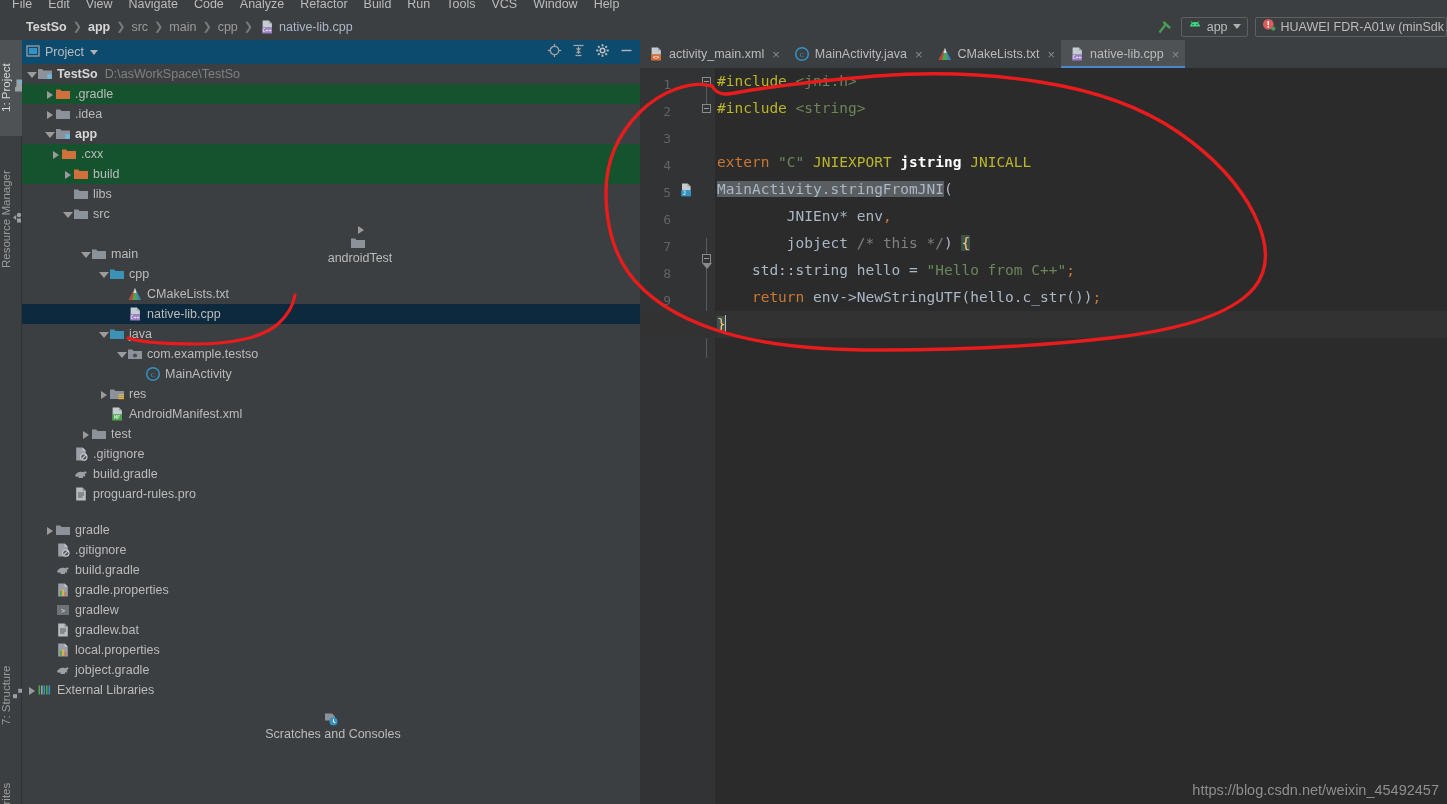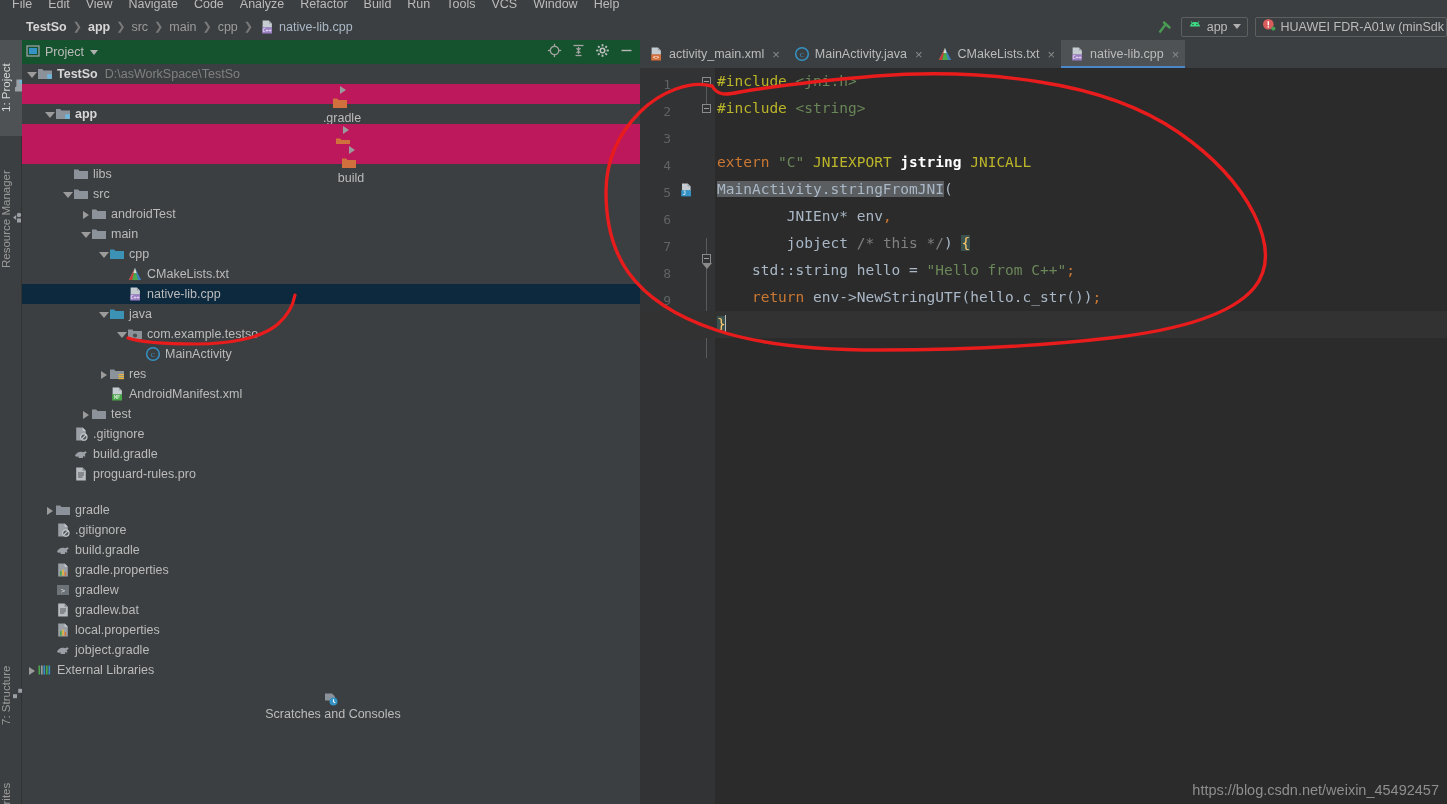--- a/index.html
+++ b/index.html
@@ -73,39 +73,39 @@
   .vtab.active { background: #4e5254; color: #d6d6d6; }
   .vtab .lbl { writing-mode: vertical-rl; }
 
   
   .panel {
     position: absolute; left: 22px; top: 40px; width: 618px; height: 764px;
     background: #3c3f41;
   }
   .panel-head {
     height: 24px; display: flex; align-items: center;
-    padding: 0 6px 0 4px; background: #14532d;
+    padding: 0 6px 0 4px; background: #0c4a6e;
   }
   .panel-title { font-size: 12.5px; color: #bbbbbb; margin-left: 5px; }
   .panel-caret {
     margin-left: 6px; width: 0; height: 0;
     border-left: 4px solid transparent; border-right: 4px solid transparent;
     border-top: 5px solid #b0b0b0;
   }
   .panel-actions { margin-left: auto; display: flex; align-items: center; gap: 9px; }
   .tree {
     position: absolute; left: 0; top: 24px; width: 618px; height: 740px;
     background: #3c3f41; overflow: hidden;
   }
   .row {
     position: relative; display: flex; align-items: center;
     height: 20px; width: 618px; white-space: nowrap;
     font-size: 12.5px; color: #bbbbbb;
   }
-  .row.excl { background: #be185d; flex-direction: column; }
+  .row.excl { background: #14532d; }
   .row.sel  { background: #0d293e; }
   .arrow {
     width: 11px; height: 11px; position: relative; flex: 0 0 11px;
   }
   .arrow.closed::after {
     content: ""; position: absolute; left: 3px; top: 2px;
     width: 0; height: 0; border-top: 4px solid transparent;
     border-bottom: 4px solid transparent; border-left: 6px solid #9b9b9b;
   }
   .arrow.open::after {
@@ -399,20 +399,27 @@
           <span class="pathdim">D:\asWorkSpace\TestSo</span>
         </div>
         <div class="row excl" style="padding-left: 22px;">
           <span class="arrow closed"></span>
           <span class="ic"><svg width="16" height="16" viewBox="0 0 16 16">
               <path d="M1 3.5h4.2l1.3 1.6H15v8H1z" fill="#d0703c"></path>
             </svg></span>
           <span class="nm">.gradle</span>
         </div>
         <div class="row" style="padding-left: 22px;">
+          <span class="arrow closed"></span>
+          <span class="ic"><svg width="16" height="16" viewBox="0 0 16 16">
+              <path d="M1 3.5h4.2l1.3 1.6H15v8H1z" fill="#8b9299"></path>
+            </svg></span>
+          <span class="nm">.idea</span>
+        </div>
+        <div class="row" style="padding-left: 22px;">
           <span class="arrow open"></span>
           <span class="ic"><svg width="16" height="16" viewBox="0 0 16 16">
               <path d="M1 3h4.2l1.3 1.6H15v8.4H1z" fill="#8b9299"></path>
                 <rect x="10.2" y="8.2" width="4.6" height="4.6" fill="#6fb6de"></rect>
             </svg></span>
           <span class="nm bold">app</span>
         </div>
         <div class="row excl" style="padding-left: 28px;">
           <span class="arrow closed"></span>
           <span class="ic"><svg width="16" height="16" viewBox="0 0 16 16">
@@ -434,21 +441,21 @@
             </svg></span>
           <span class="nm">libs</span>
         </div>
         <div class="row" style="padding-left: 40px;">
           <span class="arrow open"></span>
           <span class="ic"><svg width="16" height="16" viewBox="0 0 16 16">
               <path d="M1 3.5h4.2l1.3 1.6H15v8H1z" fill="#8b9299"></path>
             </svg></span>
           <span class="nm">src</span>
         </div>
-        <div class="row" style="padding-left: 58px;">
+        <div class="row" style="padding-left: 58px; flex-direction: column;">
           <span class="arrow closed"></span>
           <span class="ic"><svg width="16" height="16" viewBox="0 0 16 16">
               <path d="M1 3.5h4.2l1.3 1.6H15v8H1z" fill="#8b9299"></path>
             </svg></span>
           <span class="nm">androidTest</span>
         </div>
         <div class="row" style="padding-left: 58px;">
           <span class="arrow open"></span>
           <span class="ic"><svg width="16" height="16" viewBox="0 0 16 16">
               <path d="M1 3.5h4.2l1.3 1.6H15v8H1z" fill="#8b9299"></path>

